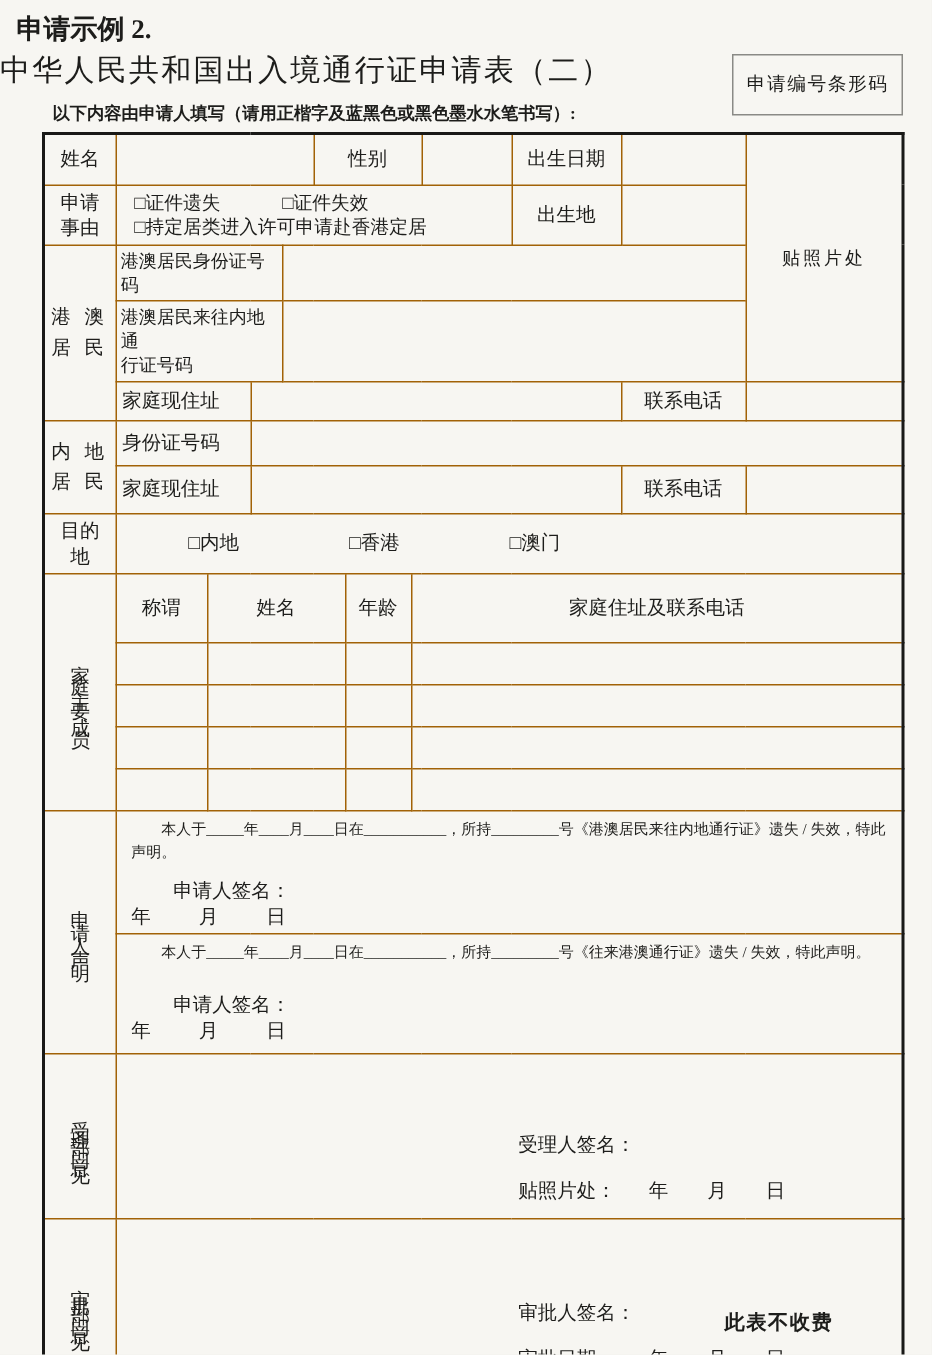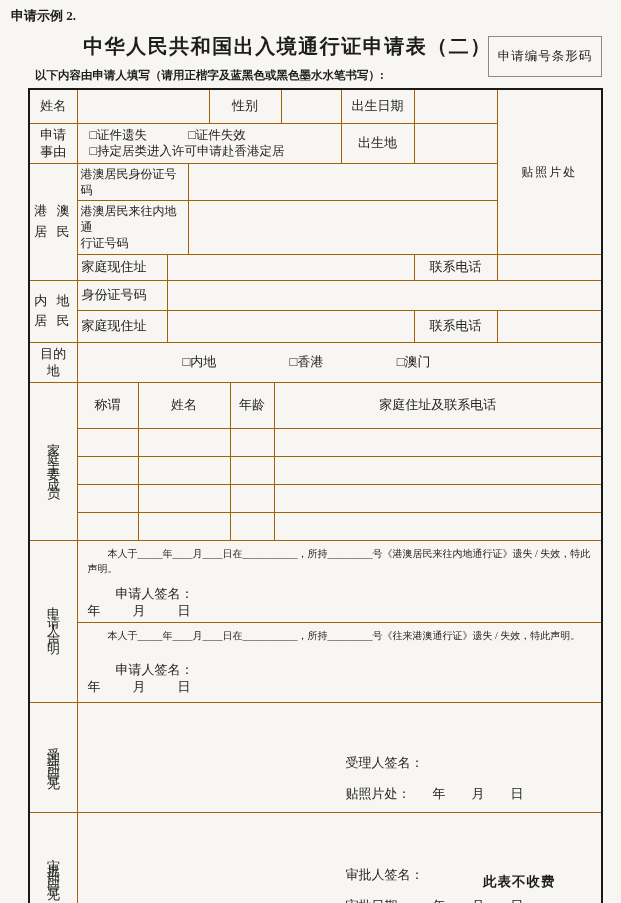--- a/index.html
+++ b/index.html
@@ -6,24 +6,24 @@
   body{
     width:621px;height:903px;
     background:#efede9;
     font-family:"Liberation Serif","DejaVu Serif",serif;
     color:#1d1d1b;
   }
   .sheet{
     position:relative;width:621px;height:903px;
     background:#f7f6f2;overflow:hidden;
   }
-  .example{position:absolute;left:11px;top:7px;font-size:13px;font-weight:700;}
+  .example{position:absolute;left:11px;top:7px;font-size:18px;font-weight:700;}
   .title{
     position:absolute;left:0;top:33px;width:575px;
-    text-align:center;font-size:20px;font-weight:700;letter-spacing:1.5px;
+    font-size:20px;font-weight:400;letter-spacing:1.5px;
   }
   .barcode-box{
     position:absolute;left:488px;top:36px;width:112px;height:39px;
     border:1px solid #8a8a86;display:flex;align-items:center;justify-content:center;
     font-size:12.5px;letter-spacing:1px;
   }
   .note{position:absolute;left:35px;top:68px;font-size:11.5px;font-weight:700;}
   .footer-note{position:absolute;left:483px;top:873px;font-size:13.5px;font-weight:700;letter-spacing:1px;}
 
   table.form{
@@ -46,21 +46,21 @@
   .pre{white-space:pre-line;padding-left:3px;padding-right:0;}
   .vert{
     writing-mode:vertical-rl;text-orientation:upright;
     margin:0 auto;display:inline-block;
   }
   .sp6{letter-spacing:6px;}
   .sp9{letter-spacing:9px;}
   .cbline{padding-left:8px;font-size:12.5px;line-height:16px;}
   .cb2{margin-left:38px;margin-top:43px;}
   .dest-cell span{display:inline-block;}
-  .dest1{margin-left:101px;}
+  .dest1{margin-left:44px;}
   .destn{margin-left:70px;}
   .decl-cell{vertical-align:top;padding:5px 10px 2px 10px;}
   .decl-para{text-indent:2em;font-size:10px;line-height:1.5;}
   .sign-row{display:flex;justify-content:space-between;margin-top:9px;font-size:13px;flex-direction:column;}
   .sign-row .sl{margin-left:28px;}
   .sign-row .dt{margin-right:46px;letter-spacing:2px;}
   .op-cell{position:relative;padding:0;}
   .sig-block{position:absolute;left:268px;bottom:9px;font-size:13px;}
   .sig-block .line{height:31px;display:flex;align-items:flex-end;}
   .ymd{margin-left:22px;}

